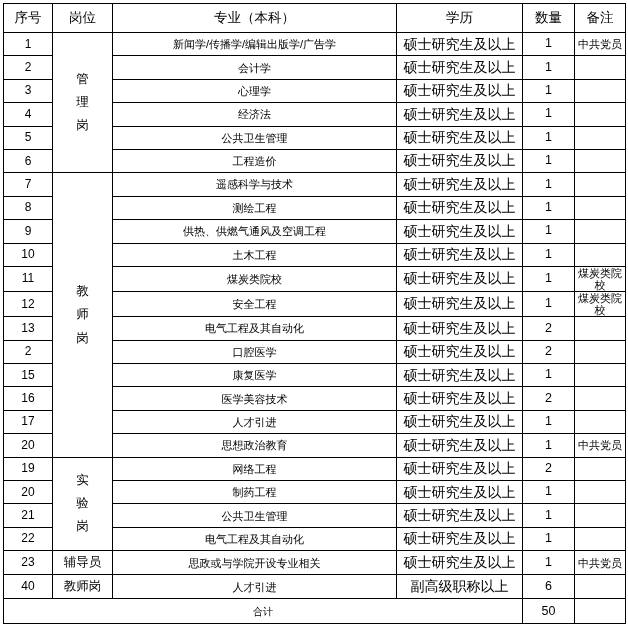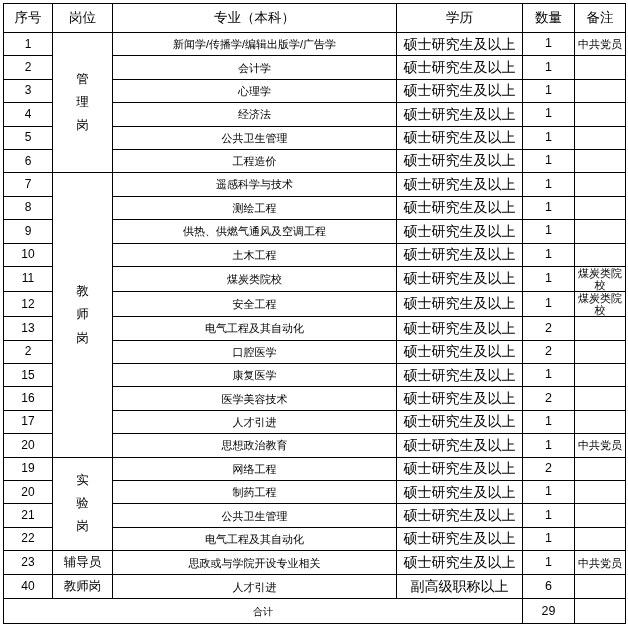--- a/index.html
+++ b/index.html
@@ -295,18 +295,18 @@
               <span>教师岗</span>
             </div>
           </td>
           <td class="major">人才引进</td>
           <td class="edu">副高级职称以上</td>
           <td class="num">6</td>
           <td class="rem"></td>
         </tr>
         <tr class="total-row">
           <td class="total-label" colspan="4">合计</td>
-          <td class="total-value">29</td>
+          <td class="total-value">50</td>
           <td class="rem"></td>
         </tr>
       </tbody>
   </table>
 </div>
 
 </body></html>

